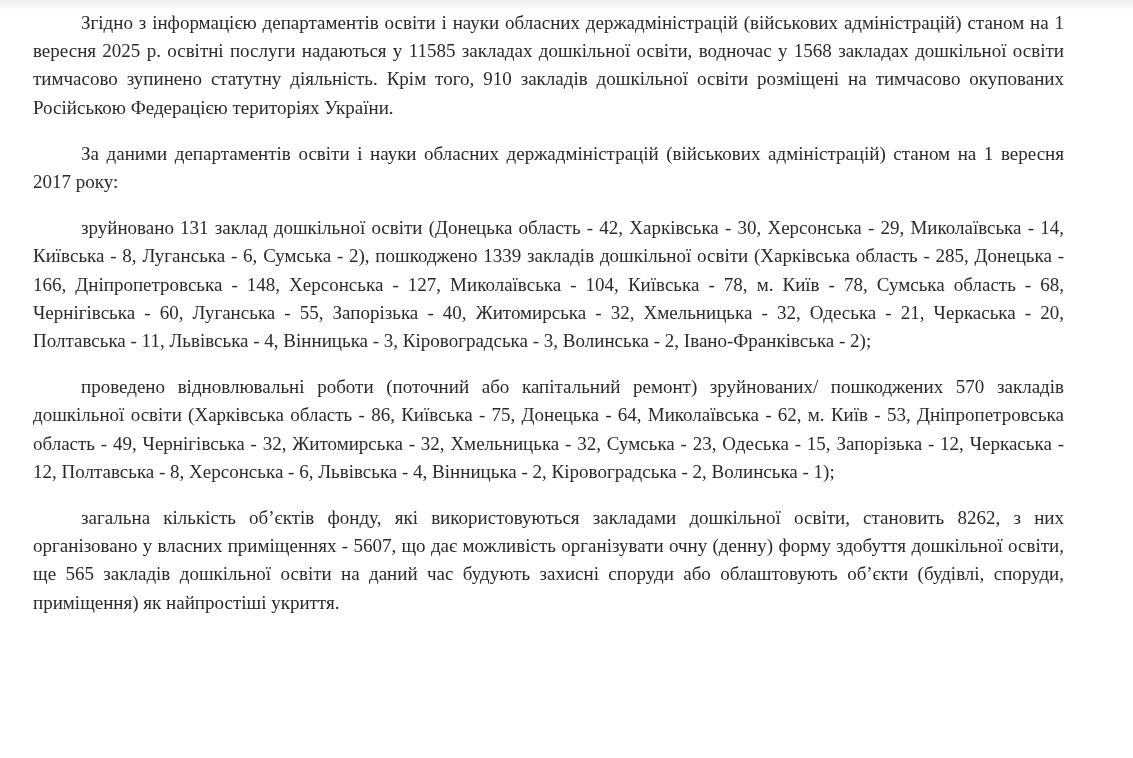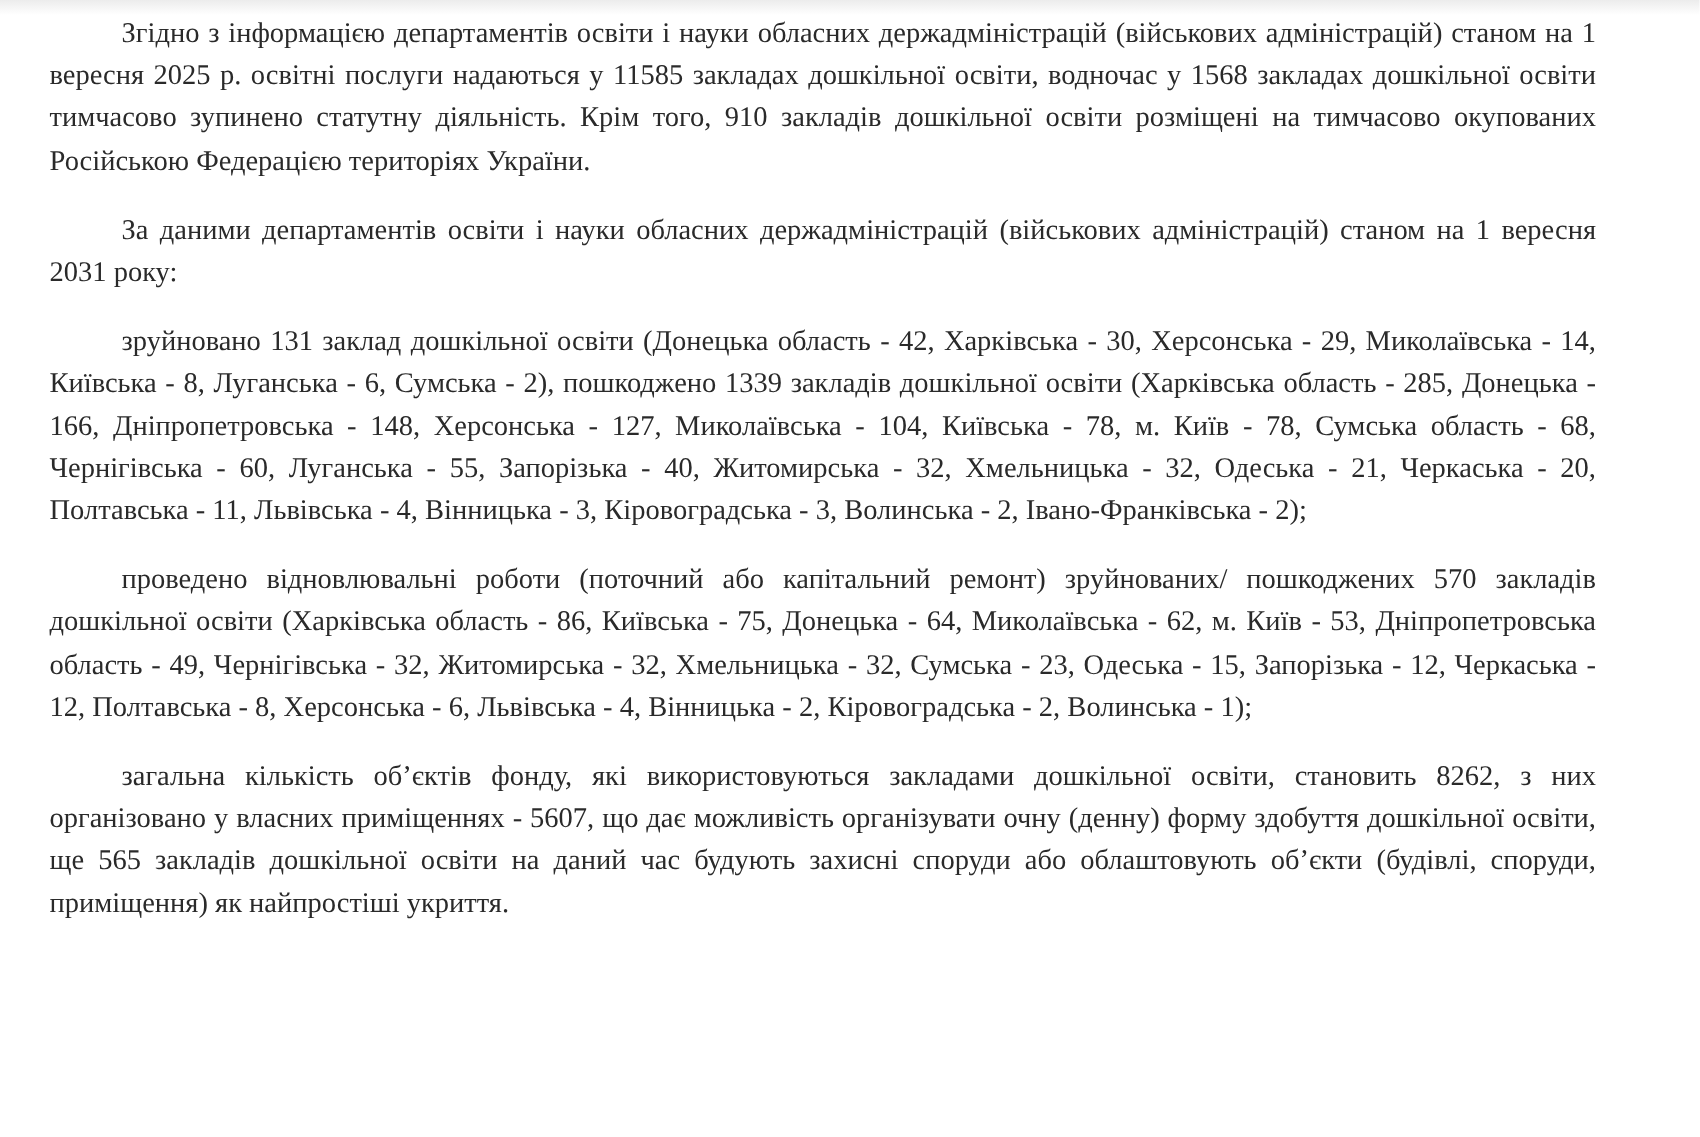--- a/index.html
+++ b/index.html
@@ -38,17 +38,17 @@
     }
     .doc p.gap { margin-top: 18px; }
   </style>
 </head>
 <body>
 
 <div class="top-shade"></div>
 
 <div class="doc">
   <p>Згідно з інформацією департаментів освіти і науки обласних держадміністрацій (військових адміністрацій) станом на 1 вересня 2025 р. освітні послуги надаються у 11585 закладах дошкільної освіти, водночас у 1568 закладах дошкільної освіти тимчасово зупинено статутну діяльність. Крім того, 910 закладів дошкільної освіти розміщені на тимчасово окупованих Російською Федерацією територіях України.</p>
-  <p class="gap">За даними департаментів освіти і науки обласних держадміністрацій (військових адміністрацій) станом на 1 вересня 2031 року:</p>
+  <p class="gap">За даними департаментів освіти і науки обласних держадміністрацій (військових адміністрацій) станом на 1 вересня 2017 року:</p>
   <p class="gap">зруйновано 131 заклад дошкільної освіти (Донецька область - 42, Харківська - 30, Херсонська - 29, Миколаївська - 14, Київська - 8, Луганська - 6, Сумська - 2), пошкоджено 1339 закладів дошкільної освіти (Харківська область - 285, Донецька - 166, Дніпропетровська - 148, Херсонська - 127, Миколаївська - 104, Київська - 78, м. Київ - 78, Сумська область - 68, Чернігівська - 60, Луганська - 55, Запорізька - 40, Житомирська - 32, Хмельницька - 32, Одеська - 21, Черкаська - 20, Полтавська - 11, Львівська - 4, Вінницька - 3, Кіровоградська - 3, Волинська - 2, Івано-Франківська - 2);</p>
   <p class="gap">проведено відновлювальні роботи (поточний або капітальний ремонт) зруйнованих/ пошкоджених 570 закладів дошкільної освіти (Харківська область - 86, Київська - 75, Донецька - 64, Миколаївська - 62, м. Київ - 53, Дніпропетровська область - 49, Чернігівська - 32, Житомирська - 32, Хмельницька - 32, Сумська - 23, Одеська - 15, Запорізька - 12, Черкаська - 12, Полтавська - 8, Херсонська - 6, Львівська - 4, Вінницька - 2, Кіровоградська - 2, Волинська - 1);</p>
   <p class="gap">загальна кількість об’єктів фонду, які використовуються закладами дошкільної освіти, становить 8262, з них організовано у власних приміщеннях - 5607, що дає можливість організувати очну (денну) форму здобуття дошкільної освіти, ще 565 закладів дошкільної освіти на даний час будують захисні споруди або облаштовують об’єкти (будівлі, споруди, приміщення) як найпростіші укриття.</p>
 </div>
 
 </body></html>

